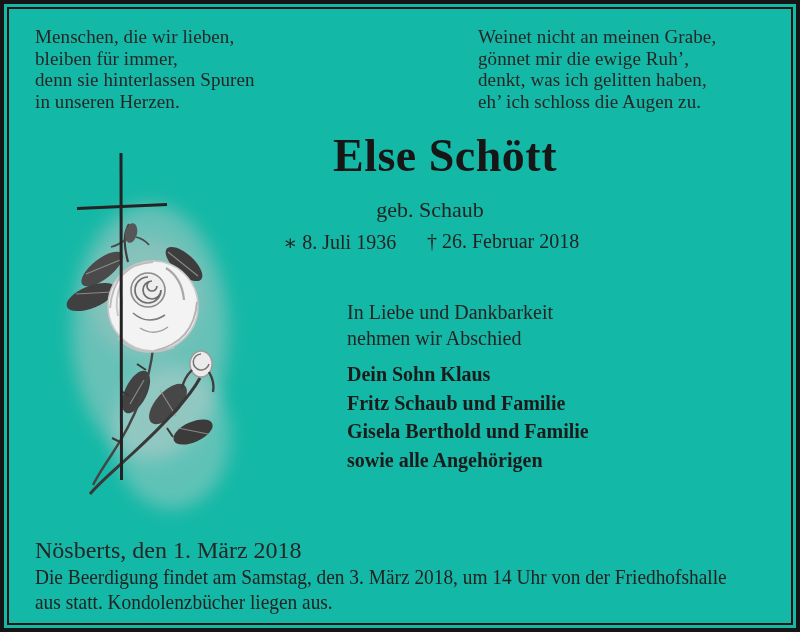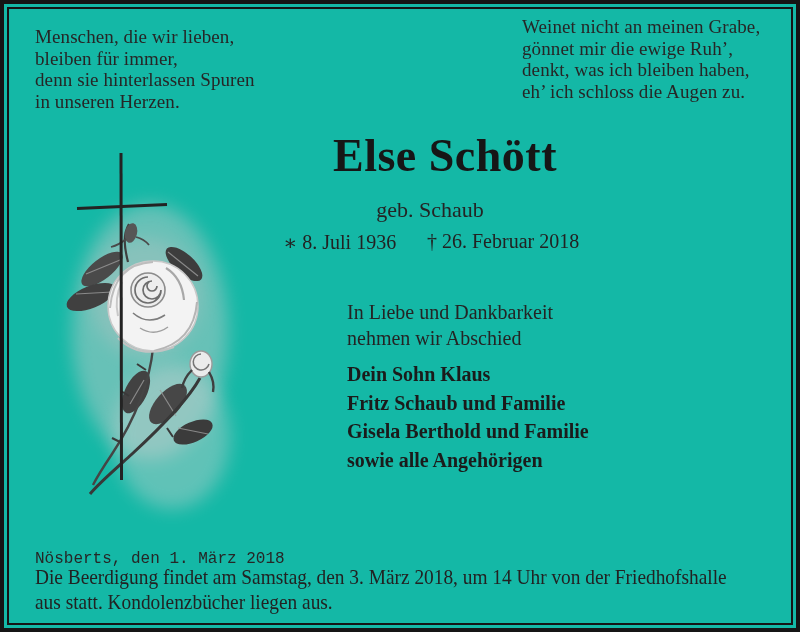--- a/index.html
+++ b/index.html
@@ -26,21 +26,21 @@
   }
   .poem {
     position: absolute;
     font-size: 19px;
     line-height: 21.5px;
     color: #262626;
     letter-spacing: 0.1px;
     white-space: nowrap;
   }
   .poem-left  { left: 35px;  top: 26px; }
-  .poem-right { left: 478px; top: 16px; margin-left: 44px; }
+  .poem-right { left: 478px; top: 26px; }
 
   .memorial-art {
     position: absolute;
     left: 50px; top: 142px;
     width: 210px; height: 390px;
   }
 
   .name {
     position: absolute;
     left: 245px; top: 129px; width: 400px;
@@ -83,25 +83,24 @@
     position: absolute;
     left: 347px; top: 360px;
     font-size: 20px;
     font-weight: bold;
     line-height: 28.6px;
     color: #1b1b1b;
     white-space: nowrap;
   }
   .place-date {
     position: absolute;
-    left: 35px; top: 550px;
-    font-size: 16px;
+    left: 35px; top: 537px;
+    font-size: 24px;
     color: #262626;
     white-space: nowrap;
-    font-family: Liberation Mono, monospace;
   }
   .funeral-notice {
     position: absolute;
     left: 35px; top: 565px;
     font-size: 21.5px;
     line-height: 25px;
     color: #222222;
     transform: scaleX(0.90);
     transform-origin: left top;
     white-space: nowrap;
@@ -117,21 +116,21 @@
   <div class="poem poem-left">
     <div>Menschen, die wir lieben,</div>
     <div>bleiben für immer,</div>
     <div>denn sie hinterlassen Spuren</div>
     <div>in unseren Herzen.</div>
   </div>
 
   <div class="poem poem-right">
     <div>Weinet nicht an meinen Grabe,</div>
     <div>gönnet mir die ewige Ruh’,</div>
-    <div>denkt, was ich bleiben haben,</div>
+    <div>denkt, was ich gelitten haben,</div>
     <div>eh’ ich schloss die Augen zu.</div>
   </div>
 
   <svg class="memorial-art" viewBox="0 0 210 390" aria-hidden="true">
     <defs>
       <filter id="soft" x="-50%" y="-50%" width="200%" height="200%">
         <feGaussianBlur stdDeviation="9"></feGaussianBlur>
       </filter>
     </defs>
 

